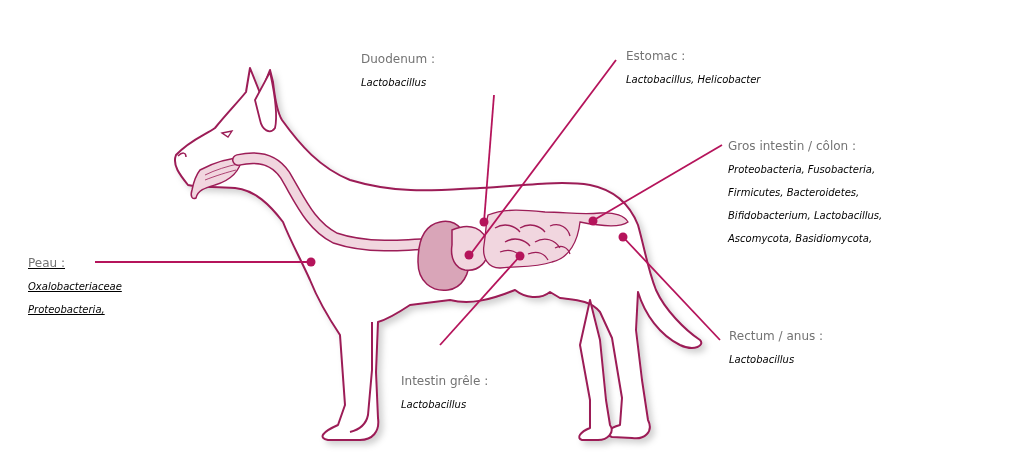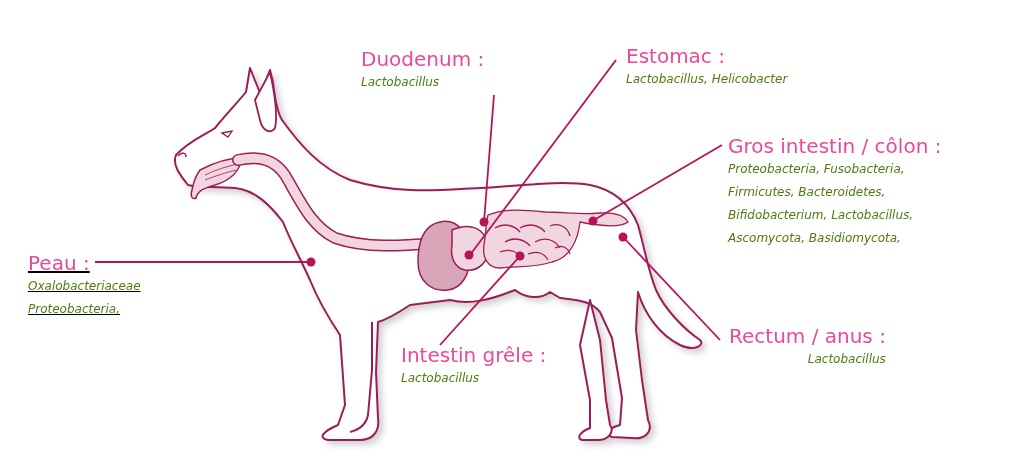--- a/index.html
+++ b/index.html
@@ -1,21 +1,21 @@
 <!DOCTYPE html>
 <html><head>
 <meta charset="utf-8">
 <style>
   html, body { margin: 0; padding: 0; background: #ffffff; }
   body { width: 1024px; height: 473px; position: relative; overflow: hidden;
          font-family: "DejaVu Sans", sans-serif; }
   svg.art { position: absolute; left: 0; top: 0; }
   .label { position: absolute; white-space: nowrap; line-height: 23px; }
-  .label .title { color: #ec4899; font-size: 20px; display: block; }
-  .label .body { color: #4d7c0f; font-size: 12px; font-style: italic; display: block; }
+  .label .title { color: #737373; font-size: 12px; display: block; }
+  .label .body { color: #000000; font-size: 10px; font-style: italic; display: block; }
 </style>
 </head>
 <body>
 
 <svg class="art" width="1024" height="473" viewBox="0 0 1024 473">
   <defs>
     <filter id="sh" x="-10%" y="-10%" width="130%" height="130%">
       <feDropShadow dx="4" dy="4" stdDeviation="3" flood-color="#000" flood-opacity="0.18"></feDropShadow>
     </filter>
   </defs>
@@ -84,21 +84,21 @@
   <span class="body">Bifidobacterium, Lactobacillus,</span>
   <span class="body">Ascomycota, Basidiomycota,</span>
 </div>
 
 <div class="label" style="left:28px; top:252px;text-decoration:underline;">
   <span class="title">Peau :</span>
   <span class="body">Oxalobacteriaceae</span>
   <span class="body">Proteobacteria,</span>
 </div>
 
-<div class="label" style="left:401px; top:344px;">
+<div class="label" style="left:401px; top:370px;">
   <span class="title">Intestin grêle :</span>
   <span class="body">Lactobacillus</span>
 </div>
 
-<div class="label" style="left:729px; top:325px;text-align:right;">
+<div class="label" style="left:729px; top:325px;">
   <span class="title">Rectum / anus :</span>
   <span class="body">Lactobacillus</span>
 </div>
 
 </body></html>

